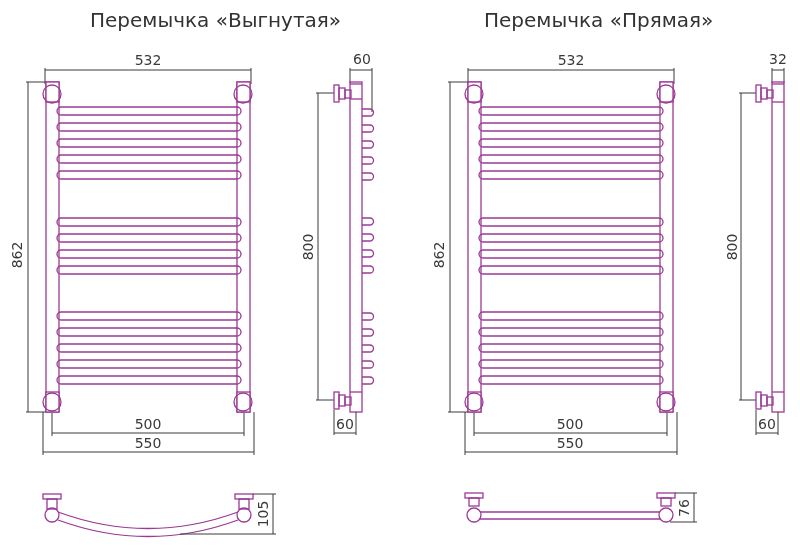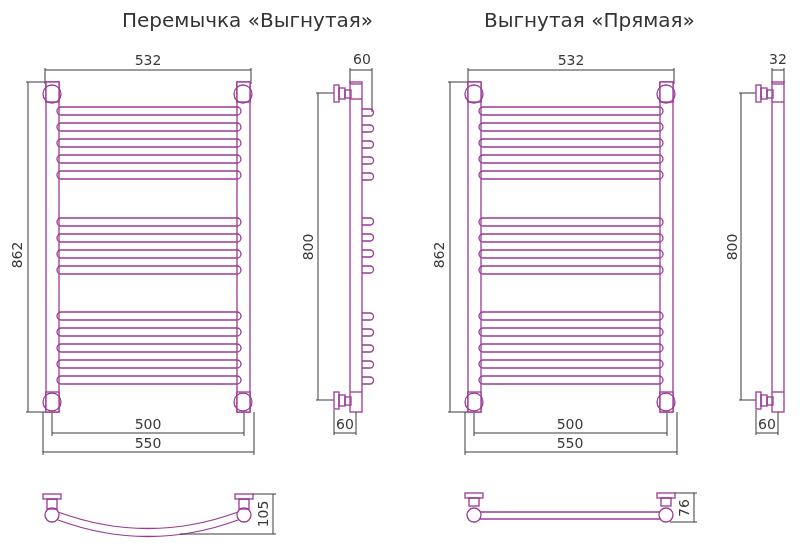--- a/index.html
+++ b/index.html
@@ -4,22 +4,22 @@
 <style>
   html, body { margin: 0; padding: 0; background: #ffffff; }
   body { width: 800px; height: 548px; position: relative; overflow: hidden; font-family: "DejaVu Sans", sans-serif; }
   .title { position: absolute; top: 8px; font-size: 20px; color: #333333; white-space: nowrap; font-family: "DejaVu Sans", sans-serif; }
   svg { position: absolute; left: 0; top: 0; }
   .dim { font-family: "DejaVu Sans", sans-serif; font-size: 14px; fill: #3a3a3a; }
 </style>
 </head>
 <body>
 
-<div class="title" style="left:90px;margin-left:32px;">Перемычка «Выгнутая»</div>
-<div class="title" style="left:484px;">Выгнутая «Прямая»</div>
+<div class="title" style="left:90px;">Перемычка «Выгнутая»</div>
+<div class="title" style="left:484px;">Перемычка «Прямая»</div>
 
 <svg width="800" height="548" viewBox="0 0 800 548">
   <defs>
     <g id="rung">
       <rect x="0" y="0" width="184" height="8" rx="4" fill="none" stroke="#9b3a94" stroke-width="1.3"></rect>
     </g>
   </defs>
 
   <g>
 

